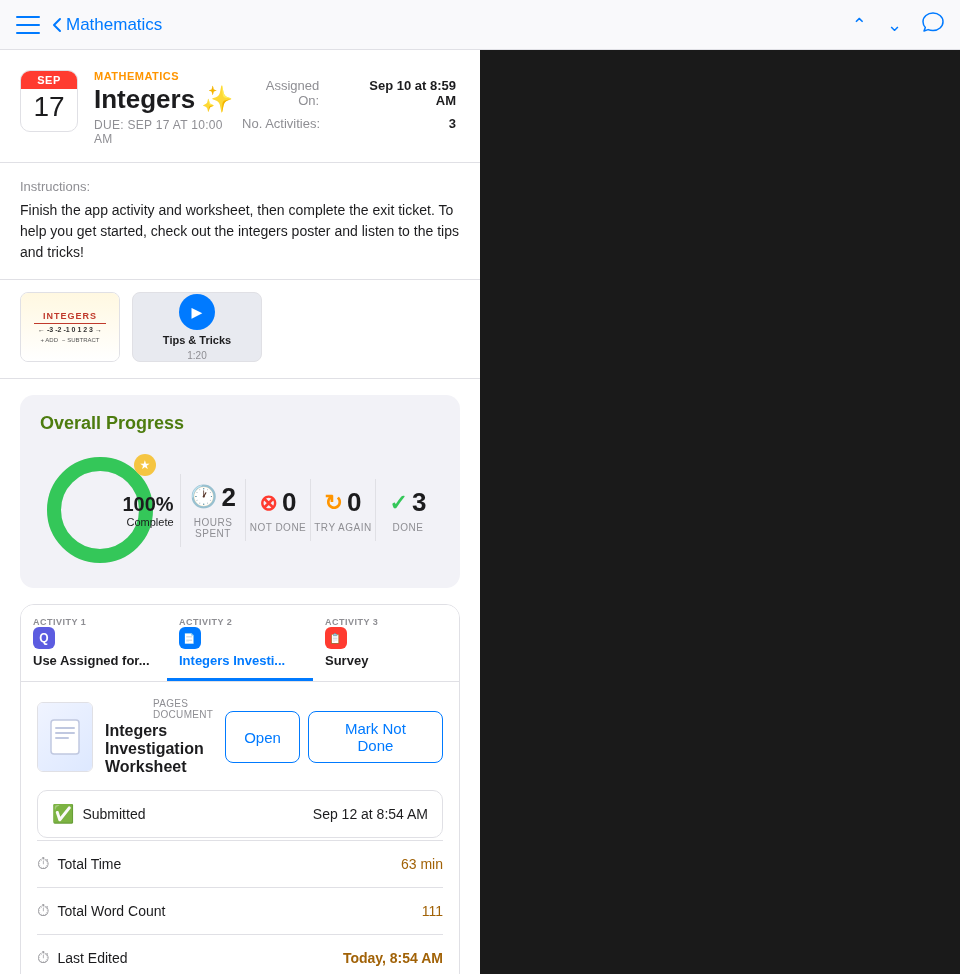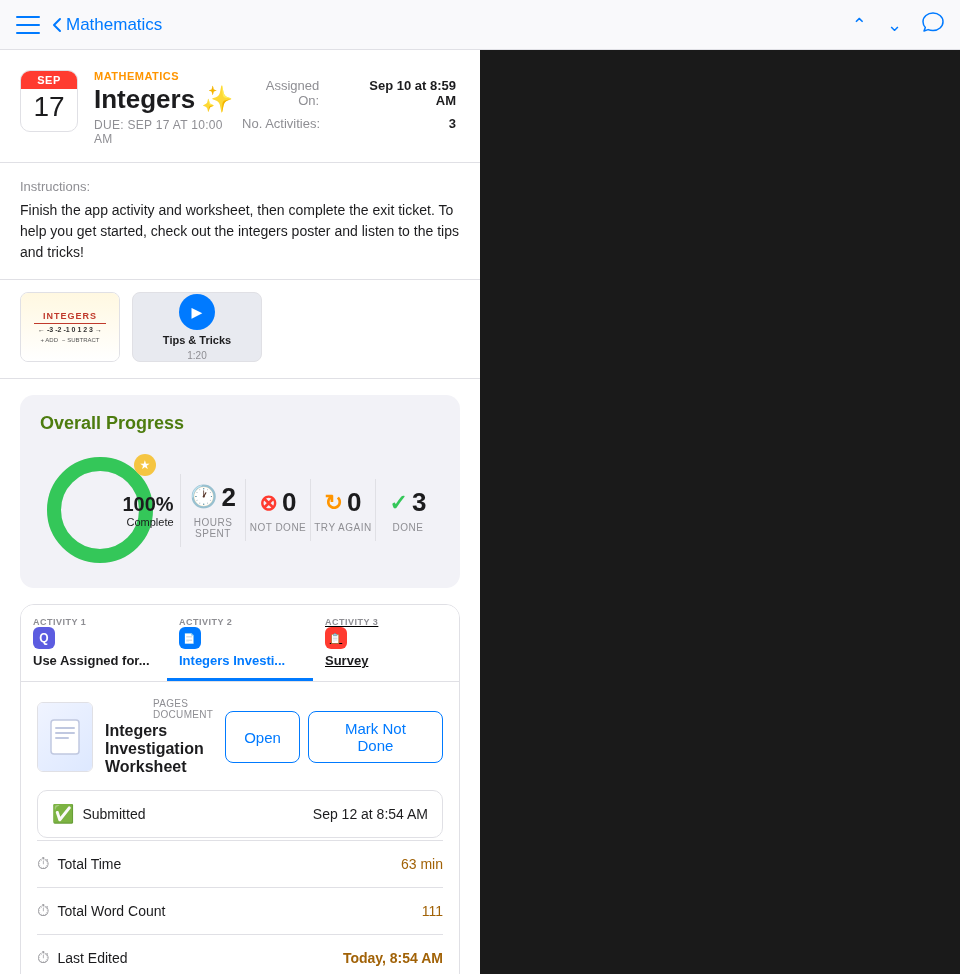--- a/index.html
+++ b/index.html
@@ -502,21 +502,21 @@
         <div class="activity-tab active">
           <div class="activity-tab-num">ACTIVITY 2</div>
           <div class="tab-row-top">
             <div class="activity-tab-icon" style="background:#007aff; width:22px; height:22px; border-radius:6px; display:flex; align-items:center; justify-content:center;">
               <span style="color:white; font-size:10px; font-weight:700;">📄</span>
             </div>
           </div>
           <div class="activity-tab-title" style="color:#007aff;">Integers Investi...</div>
         </div>
 
-        <div class="activity-tab" style="border-bottom:3px solid transparent;text-decoration:underline;">
+        <div class="activity-tab" style="border-bottom:3px solid transparent;">
           <div class="activity-tab-num">ACTIVITY 3</div>
           <div class="tab-row-top">
             <div class="activity-tab-icon" style="background:#ff3b30; width:22px; height:22px; border-radius:6px; display:flex; align-items:center; justify-content:center;">
               <span style="color:white; font-size:10px;">📋</span>
             </div>
           </div>
           <div class="activity-tab-title">Survey</div>
         </div>
       </div>
 

